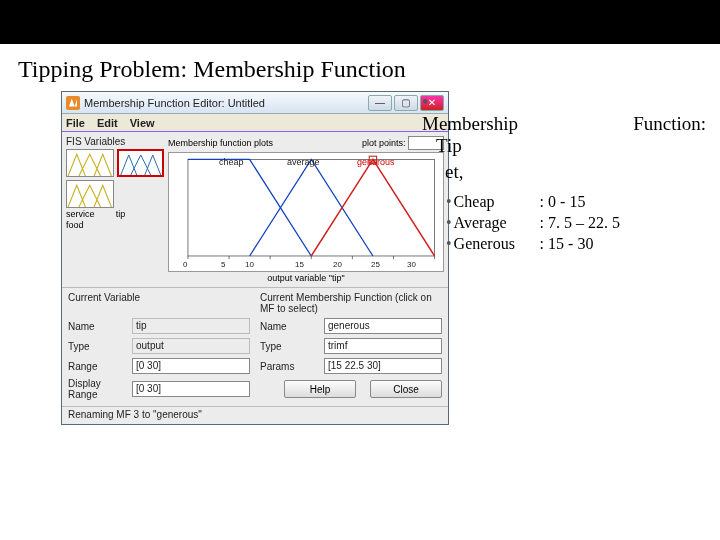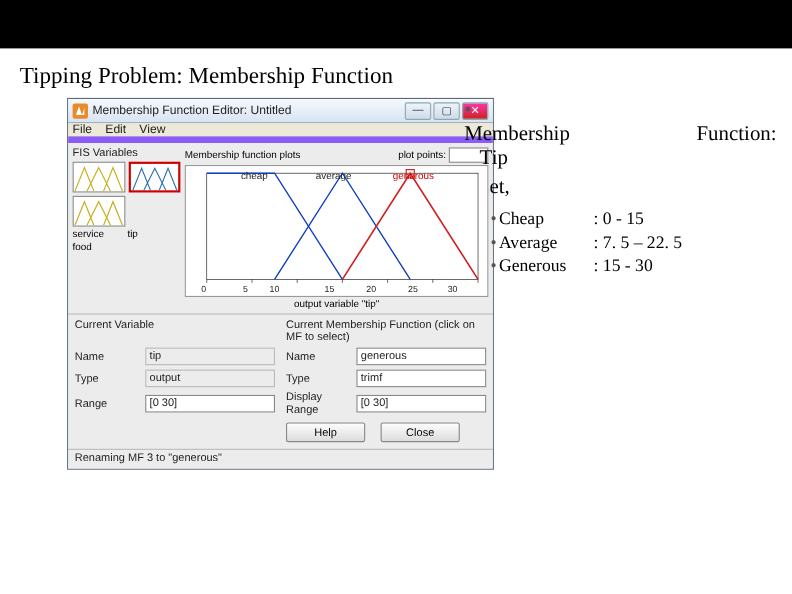--- a/index.html
+++ b/index.html
@@ -4,21 +4,21 @@
 <style>
   * { box-sizing: border-box; margin: 0; padding: 0; }
   body {
     width: 720px; height: 540px;
     background: #fff;
     font-family: Georgia, 'Times New Roman', serif;
     position: relative;
   }
   .topbar { width: 100%; height: 44px; background: #000; }
   .slide-title {
-    font-size: 21px; color: #000;
+    font-size: 24px; color: #000;
     padding: 12px 20px 8px 18px;
     font-weight: normal;
   }
   .content { display: flex; padding: 0 14px; }
   .left { width: 390px; }
   .right { flex: 1; padding-left: 18px; font-family: 'Times New Roman', serif; }
   .bullet-lg { font-size: 19px; color: #000; margin-bottom: 4px; }
   .bullet-lg::before { content: "• "; color: #555; }
   .bullet-lg-row { display:flex; justify-content:space-between; }
   .sub-bullets { margin: 10px 0 0 24px; font-size: 16px; }
@@ -36,21 +36,21 @@
     height: 22px; background: linear-gradient(#f6f9fd,#d7e4f2);
     border-bottom: 1px solid #9ab; display: flex; align-items: center;
     padding: 0 4px; gap: 4px;
   }
   .appicon { width: 14px; height: 14px; background: #e98b2a; border-radius: 2px; position: relative; }
   .appicon::after { content:""; position:absolute; inset:3px; background:#fff; clip-path: polygon(0 100%,35% 0,70% 100%,100% 10%,100% 100%); }
   .win-title { flex: 1; font-size: 11px; color: #222; }
   .win-btns { display: flex; gap: 2px; }
   .wbtn { width: 24px; height: 16px; border: 1px solid #8aa; background: linear-gradient(#eef3f9,#cfdbe9); border-radius: 2px; display:flex;align-items:center;justify-content:center;font-size:10px;color:#333;}
   .wbtn.close { background: linear-gradient(#f3a,#c22); color:#fff; }
-  .menubar { height: 18px; background: #ece9d8; border-bottom:6px solid #8b5cf6; display:flex; align-items:center; padding:0 4px; gap:12px; font-size:11px; color:#222;}
+  .menubar { height: 18px; background: #ece9d8; border-bottom:1px solid #8b5cf6; display:flex; align-items:center; padding:0 4px; gap:12px; font-size:11px; color:#222;font-weight:bold;}
   .editor-body { display:flex; background:#ececec; padding:4px; gap:4px; }
   .fis-panel { width: 98px; }
   .panel-title { font-size:10px; color:#222; margin-bottom:2px; }
   .fis-grid { display:grid; grid-template-columns:1fr 1fr; gap:3px; }
   .fis-cell { height:28px; background:#fff; border:1px solid #888; position:relative; }
   .fis-cell.sel { border:2px solid #c00; }
   .fis-cell svg { width:100%; height:100%; }
   .fis-lbl { font-size:9px; margin-top:1px;}
   .plot-panel { flex:1; }
   .plot-hdr { display:flex; justify-content:space-between; align-items:center; font-size:9px; margin-bottom:2px;}
@@ -59,21 +59,21 @@
   .plot-area svg { width:100%; height:100%; }
   .mf-label { position:absolute; font-size:9px; color:#222; }
   .xlabel { text-align:center; font-size:9px; margin-top:1px;}
   .form-section { background:#ececec; padding:1px 6px 6px 6px; display:grid; grid-template-columns: 1fr 1fr; gap:4px 10px; border-top:1px solid #bbb;}
   .form-section.head { padding-top:4px;}
   .form-row { display:flex; align-items:center; gap:4px; font-size:10px;}
   .form-row .flab { width:60px; color:#222;}
   .form-row .fval { flex:1; height:16px; background:#fff; border:1px solid #888; padding:1px 3px; font-size:10px; color:#222;}
   .form-row .fval.ro { background:#ececec; border:1px solid #bbb;}
   .section-title { font-size:10px; color:#222; grid-column:1/-1; }
-  .btnrow { grid-column:2/3; display:flex; gap:14px; justify-content:flex-start; padding-top:2px;}
+  .btnrow { grid-column:2/3; display:flex; gap:14px; justify-content:flex-end; padding-top:2px;}
   .btn { width:72px; height:18px; background:linear-gradient(#fdfdfd,#dcdcdc); border:1px solid #888; border-radius:2px; font-size:10px; display:flex;align-items:center;justify-content:center;}
   .status { height:18px; border-top:1px solid #bbb; background:#ececec; font-size:10px; color:#222; padding:2px 6px;}
   .chart-ticks { position:absolute; bottom:2px; font-size:8px; color:#222;}
 </style>
 </head>
 <body>
 
 <div class="topbar"></div>
 <h1 class="slide-title">Tipping Problem: Membership Function</h1>
 
@@ -182,20 +182,24 @@
           </div>
         <div class="form-row">
             <span class="flab">Type</span>
             <span class="fval">trimf</span>
           </div>
 
         <div class="form-row">
             <span class="flab">Range</span>
             <span class="fval">[0 30]</span>
           </div>
+        <div class="form-row">
+            <span class="flab">Params</span>
+            <span class="fval">[15 22.5 30]</span>
+          </div>
 
         <div class="form-row">
             <span class="flab">Display Range</span>
             <span class="fval">[0 30]</span>
           </div>
         <div class="btnrow">
           <div class="btn">Help</div>
           <div class="btn">Close</div>
         </div>
       </div>

